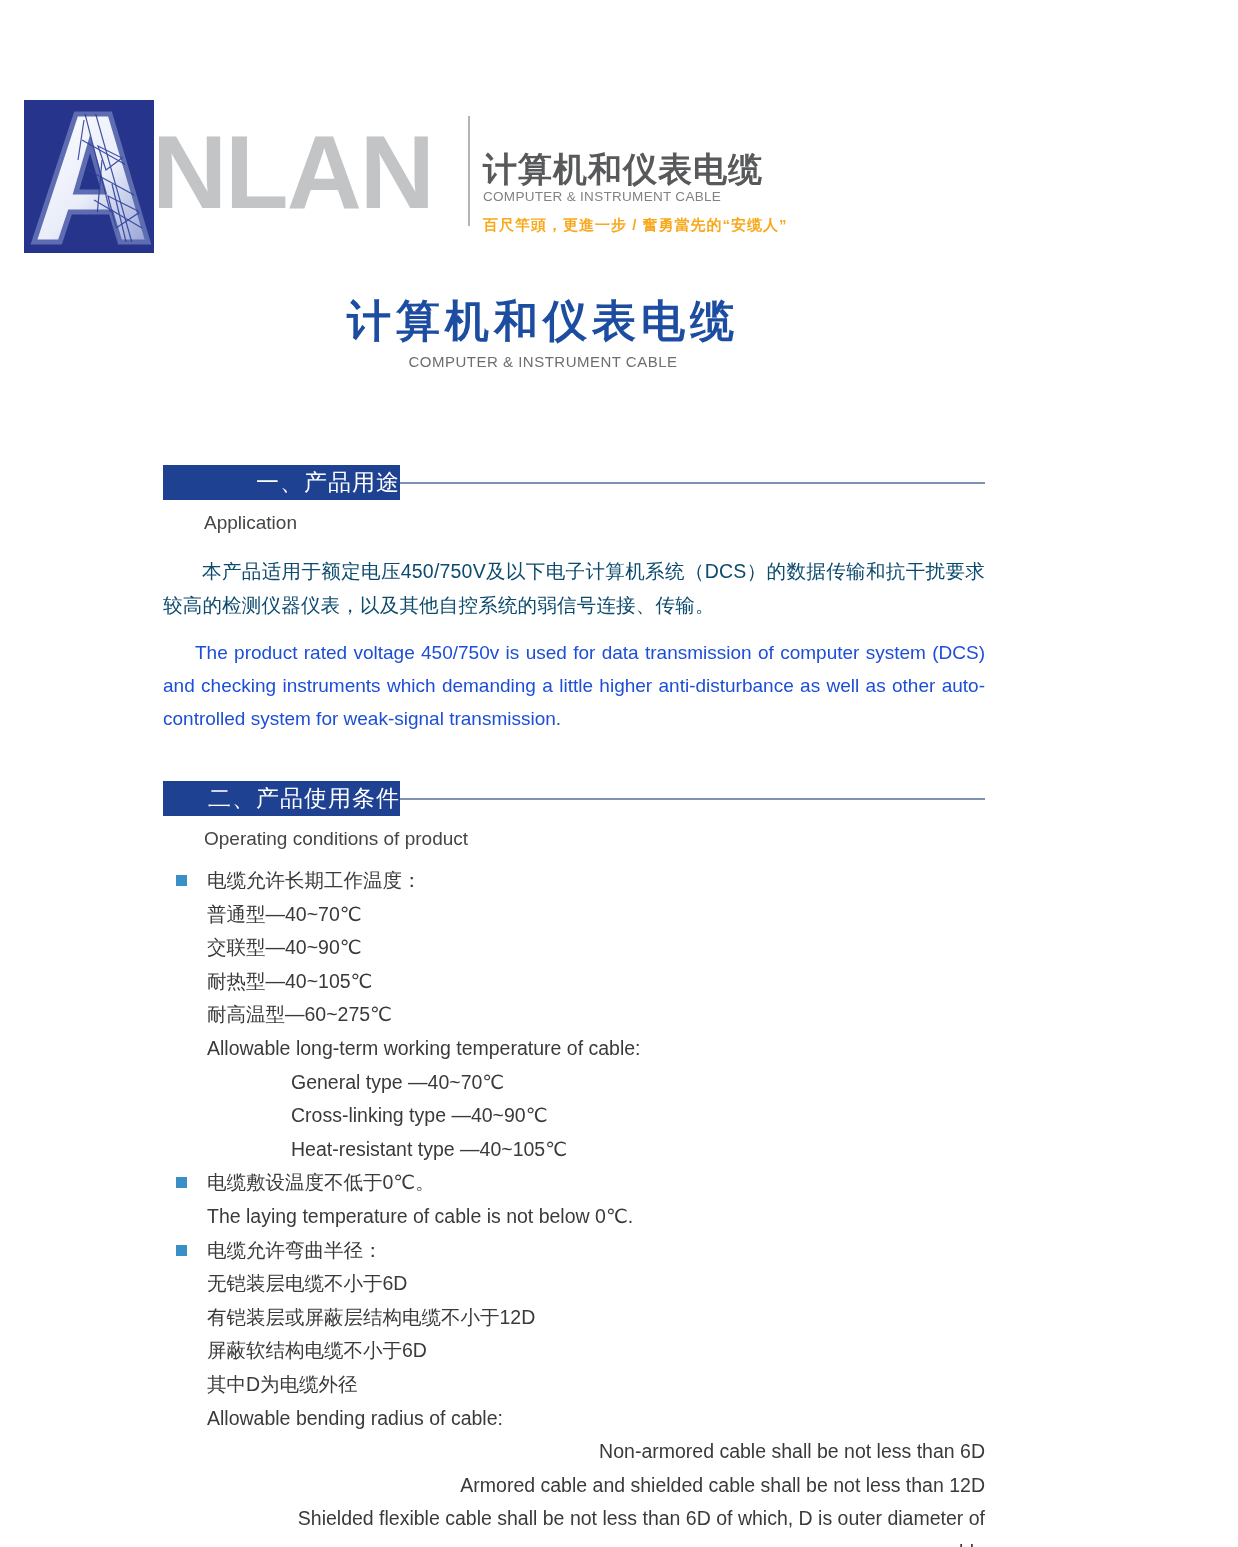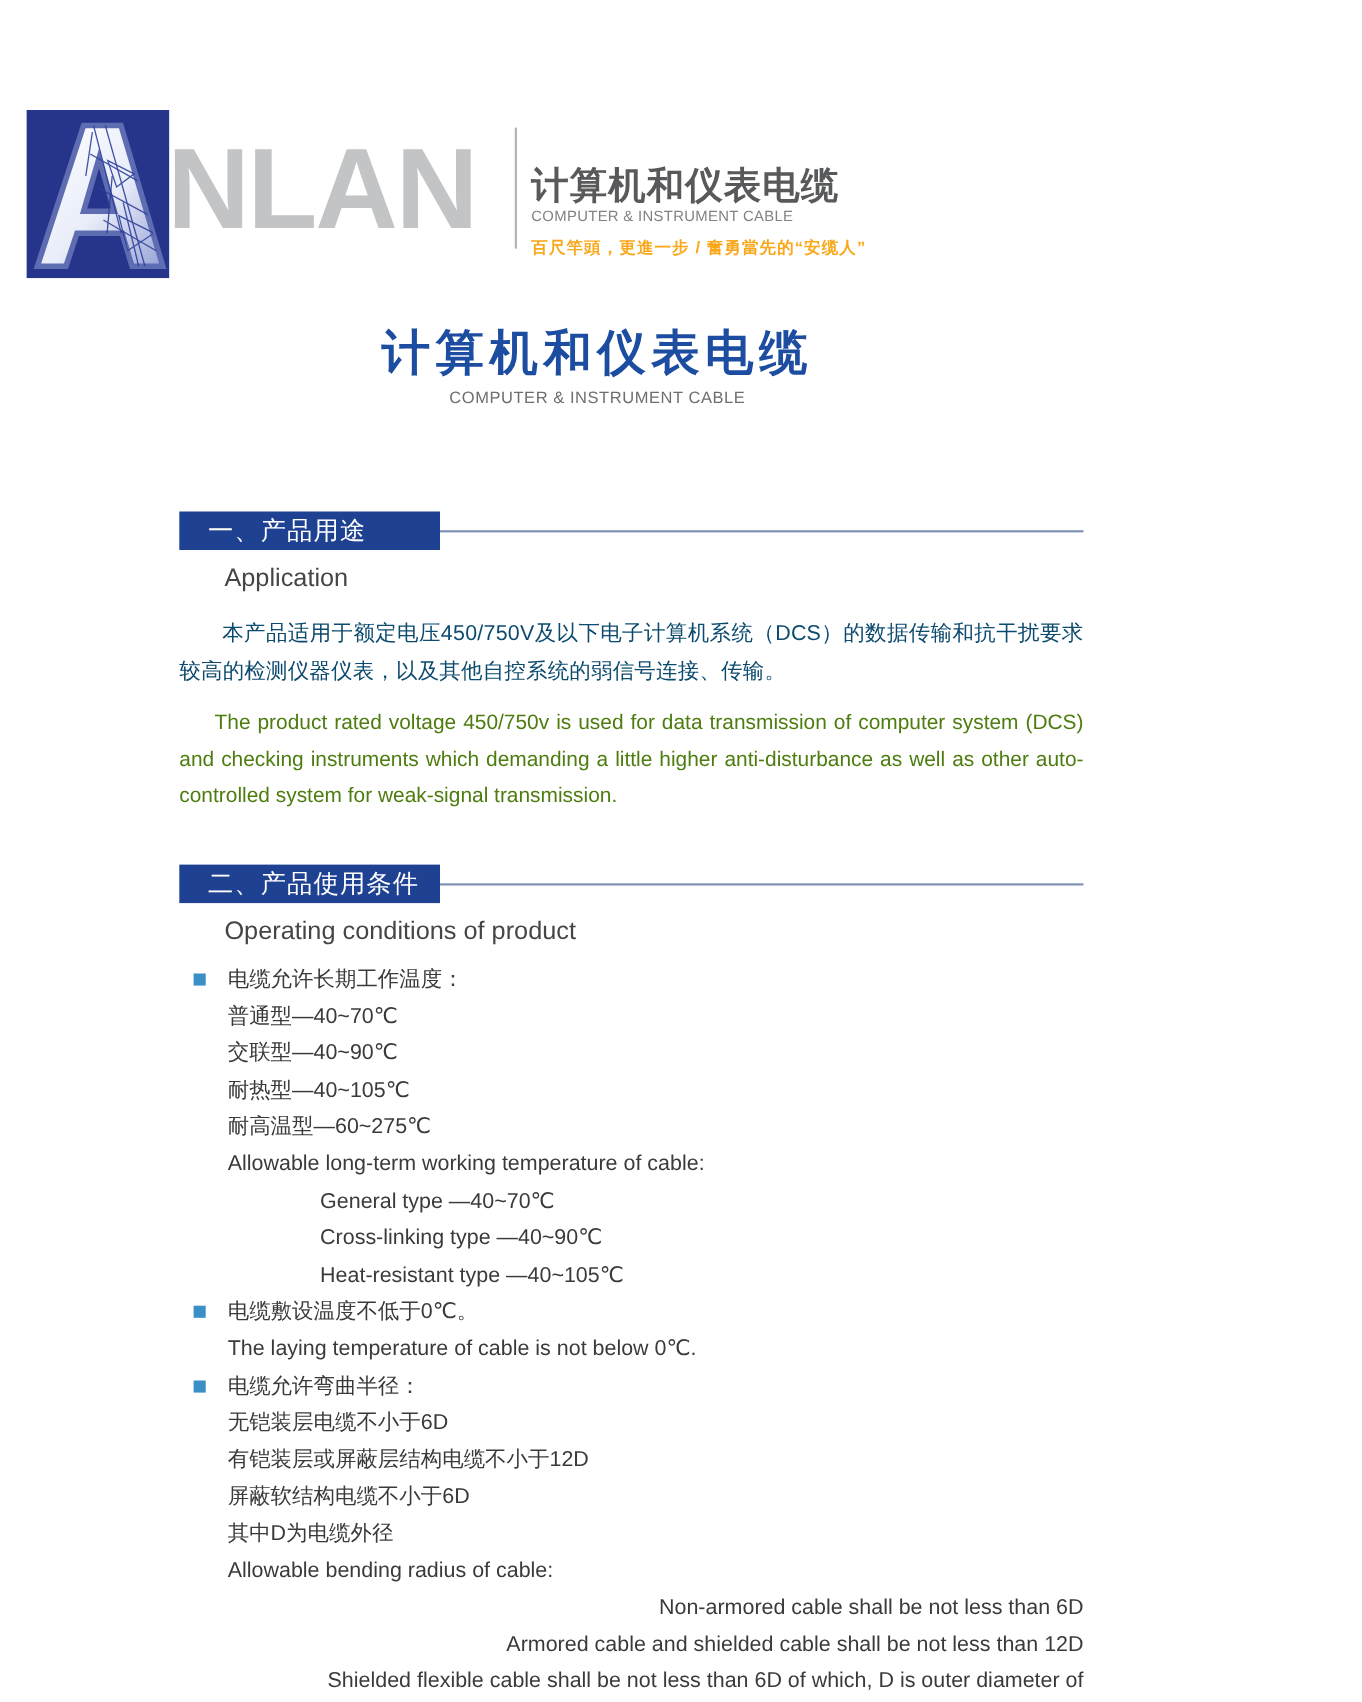--- a/index.html
+++ b/index.html
@@ -20,27 +20,27 @@
   
   .doc-title { padding-top:296px; text-align:center; font-size:44px; font-weight:bold;
                color:#1d4da1; letter-spacing:5px; line-height:50px; }
   .doc-subtitle { text-align:center; font-size:15px; color:#6d6e71; letter-spacing:0.5px; margin-top:7px; }
 
   
   .section-header { display:flex; align-items:center; margin:0 101px 0 163px; height:35px; }
   .s1 { margin-top:95px; }
   .s2 { margin-top:46px; }
   .bar { width:237px; height:35px; background:#1e4191; color:#ffffff; font-size:23px;
-         line-height:35px; padding-left:26px; letter-spacing:1px; flex:0 0 auto; }
+         line-height:35px; padding-left:26px; letter-spacing:1px; flex:0 0 auto;text-align:right; }
   .rule { flex:1; height:2px; background:#8091b6; }
-  .section-sub { margin:12px 0 0 204px; font-size:23px; color:#454545; }
+  .section-sub { margin:12px 0 0 204px; font-size:19px; color:#454545; }
 
   .zh-para { margin:20px 101px 0 163px; font-size:19.5px; color:#0c4a6e; line-height:34px;
              text-indent:2em; text-align:justify; letter-spacing:0.2px; }
-  .en-para { margin:14px 101px 0 163px; font-size:19px; color:#4d7c0f; line-height:33px;
+  .en-para { margin:14px 101px 0 163px; font-size:19px; color:#1d4ed8; line-height:33px;
              text-indent:32px; text-align:justify; }
 
   
   .cond-list { margin:14px 101px 0 163px; font-size:19.5px; color:#3a3a3a; }
   .line { position:relative; line-height:33.6px; }
   .bullet-title { padding-left:44px; }
   .sq { position:absolute; left:13px; top:11px; width:11px; height:11px; background:#3a8fc6; }
   .sub { padding-left:44px; }
   .indent-a { padding-left:128px; }
   .indent-b { padding-left:106px;text-align:right; }

